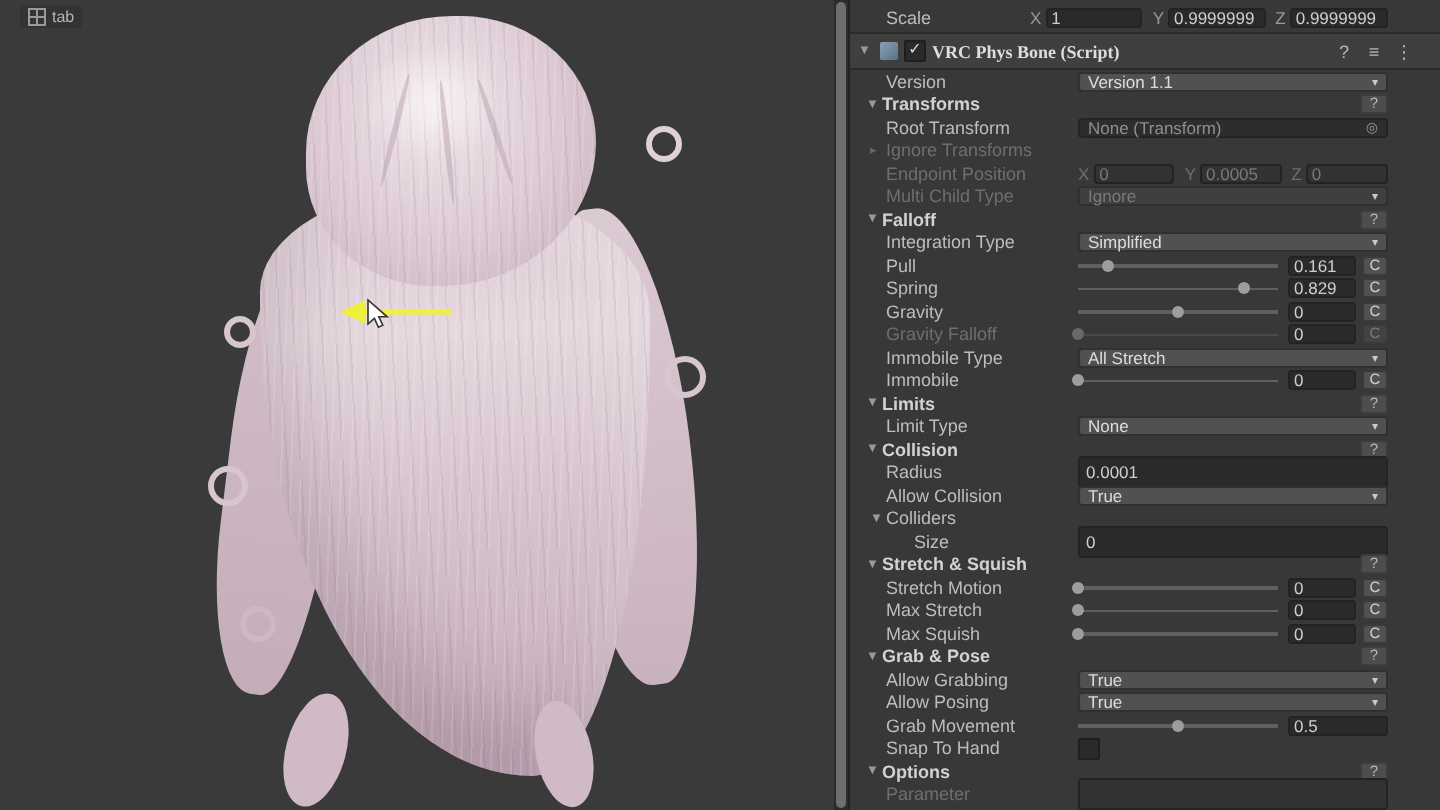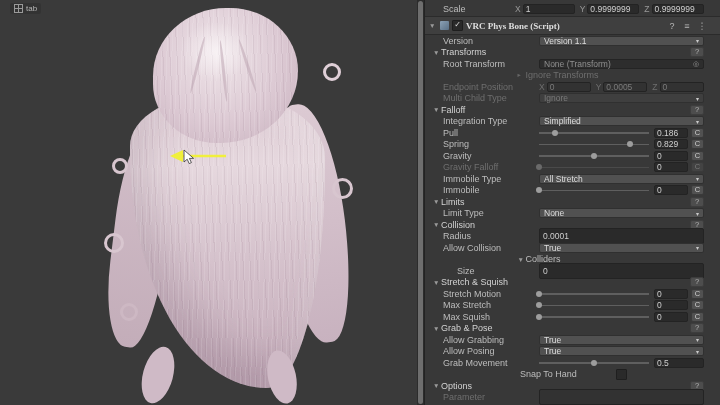--- a/index.html
+++ b/index.html
@@ -44,28 +44,28 @@
   .w2{left:150px;top:342px;width:28px;height:54px;transform:rotate(-12deg);}
   .gizmo{position:absolute;left:168px;top:146px;}
   .cursor{position:absolute;left:183px;top:149px;}
 
   
   .vscroll{flex:0 0 7px;background:#2c2c2c;position:relative;}
   .vscroll .sthumb{position:absolute;left:1px;right:1px;top:1px;bottom:1px;background:#6e6e6e;border-radius:3px;}
 
   
   .inspector{flex:1;background:#383838;color:#c4c4c4;font-size:9px;overflow:hidden;border-left:1px solid #232323;padding-top:1px;}
-  .row{display:flex;align-items:center;height:11.5px;padding:0 16px 0 18px;box-sizing:border-box;justify-content:center;}
+  .row{display:flex;align-items:center;height:11.5px;padding:0 26px 0 18px;box-sizing:border-box;}
   .row .label{flex:0 0 96px;white-space:nowrap;overflow:hidden;color:#bdbdbd;}
   .scale-row{height:15px;}
   .scale-row .label{flex:0 0 72px;}
   .fold{padding-left:10px;}
   .tri{flex:0 0 8px;font-size:6.5px;color:#9a9a9a;}
   .section{padding-left:8px;}
-  .section .label{flex:1;font-weight:normal;color:#d2d2d2;}
+  .section .label{flex:1;font-weight:bold;color:#d2d2d2;}
   .help-btn{flex:0 0 14px;height:10px;background:#4d4d4d;border:1px solid #3d3d3d;border-radius:2px;
     font-size:7.5px;line-height:8px;text-align:center;color:#b5b5b5;box-sizing:border-box;}
   .indent2{padding-left:32px;}
   .indent2 .label{flex:0 0 82px;}
 
   .dropdown{flex:1;height:10px;background:#515151;border:1px solid #303030;border-radius:2px;display:flex;
     align-items:center;padding:0 4px;font-size:8.5px;color:#ddd;box-sizing:border-box;min-width:0;}
   .dd-arrow{margin-left:auto;font-size:6px;color:#c9c9c9;}
   .objfield{flex:1;height:10px;background:#2d2d2d;border:1px solid #242424;border-radius:2px;display:flex;
     align-items:center;padding:0 4px;font-size:8.5px;color:#8f8f8f;box-sizing:border-box;}
@@ -241,21 +241,21 @@
         <span class="dd-arrow">▾</span>
       </div>
     </div>
 
     <div class="row">
       <span class="label">Pull</span>
       <div class="slider">
           <div class="track"></div>
           <div class="knob" style="left: calc(14.5% - 3px);"></div>
         </div>
-      <span class="val">0.186</span>
+      <span class="val">0.161</span>
       <span class="curve-btn">C</span>
     </div>
 
     <div class="row">
       <span class="label">Spring</span>
       <div class="slider">
           <div class="track"></div>
           <div class="knob" style="left: calc(82.9% - 3px);"></div>
         </div>
       <span class="val">0.829</span>

